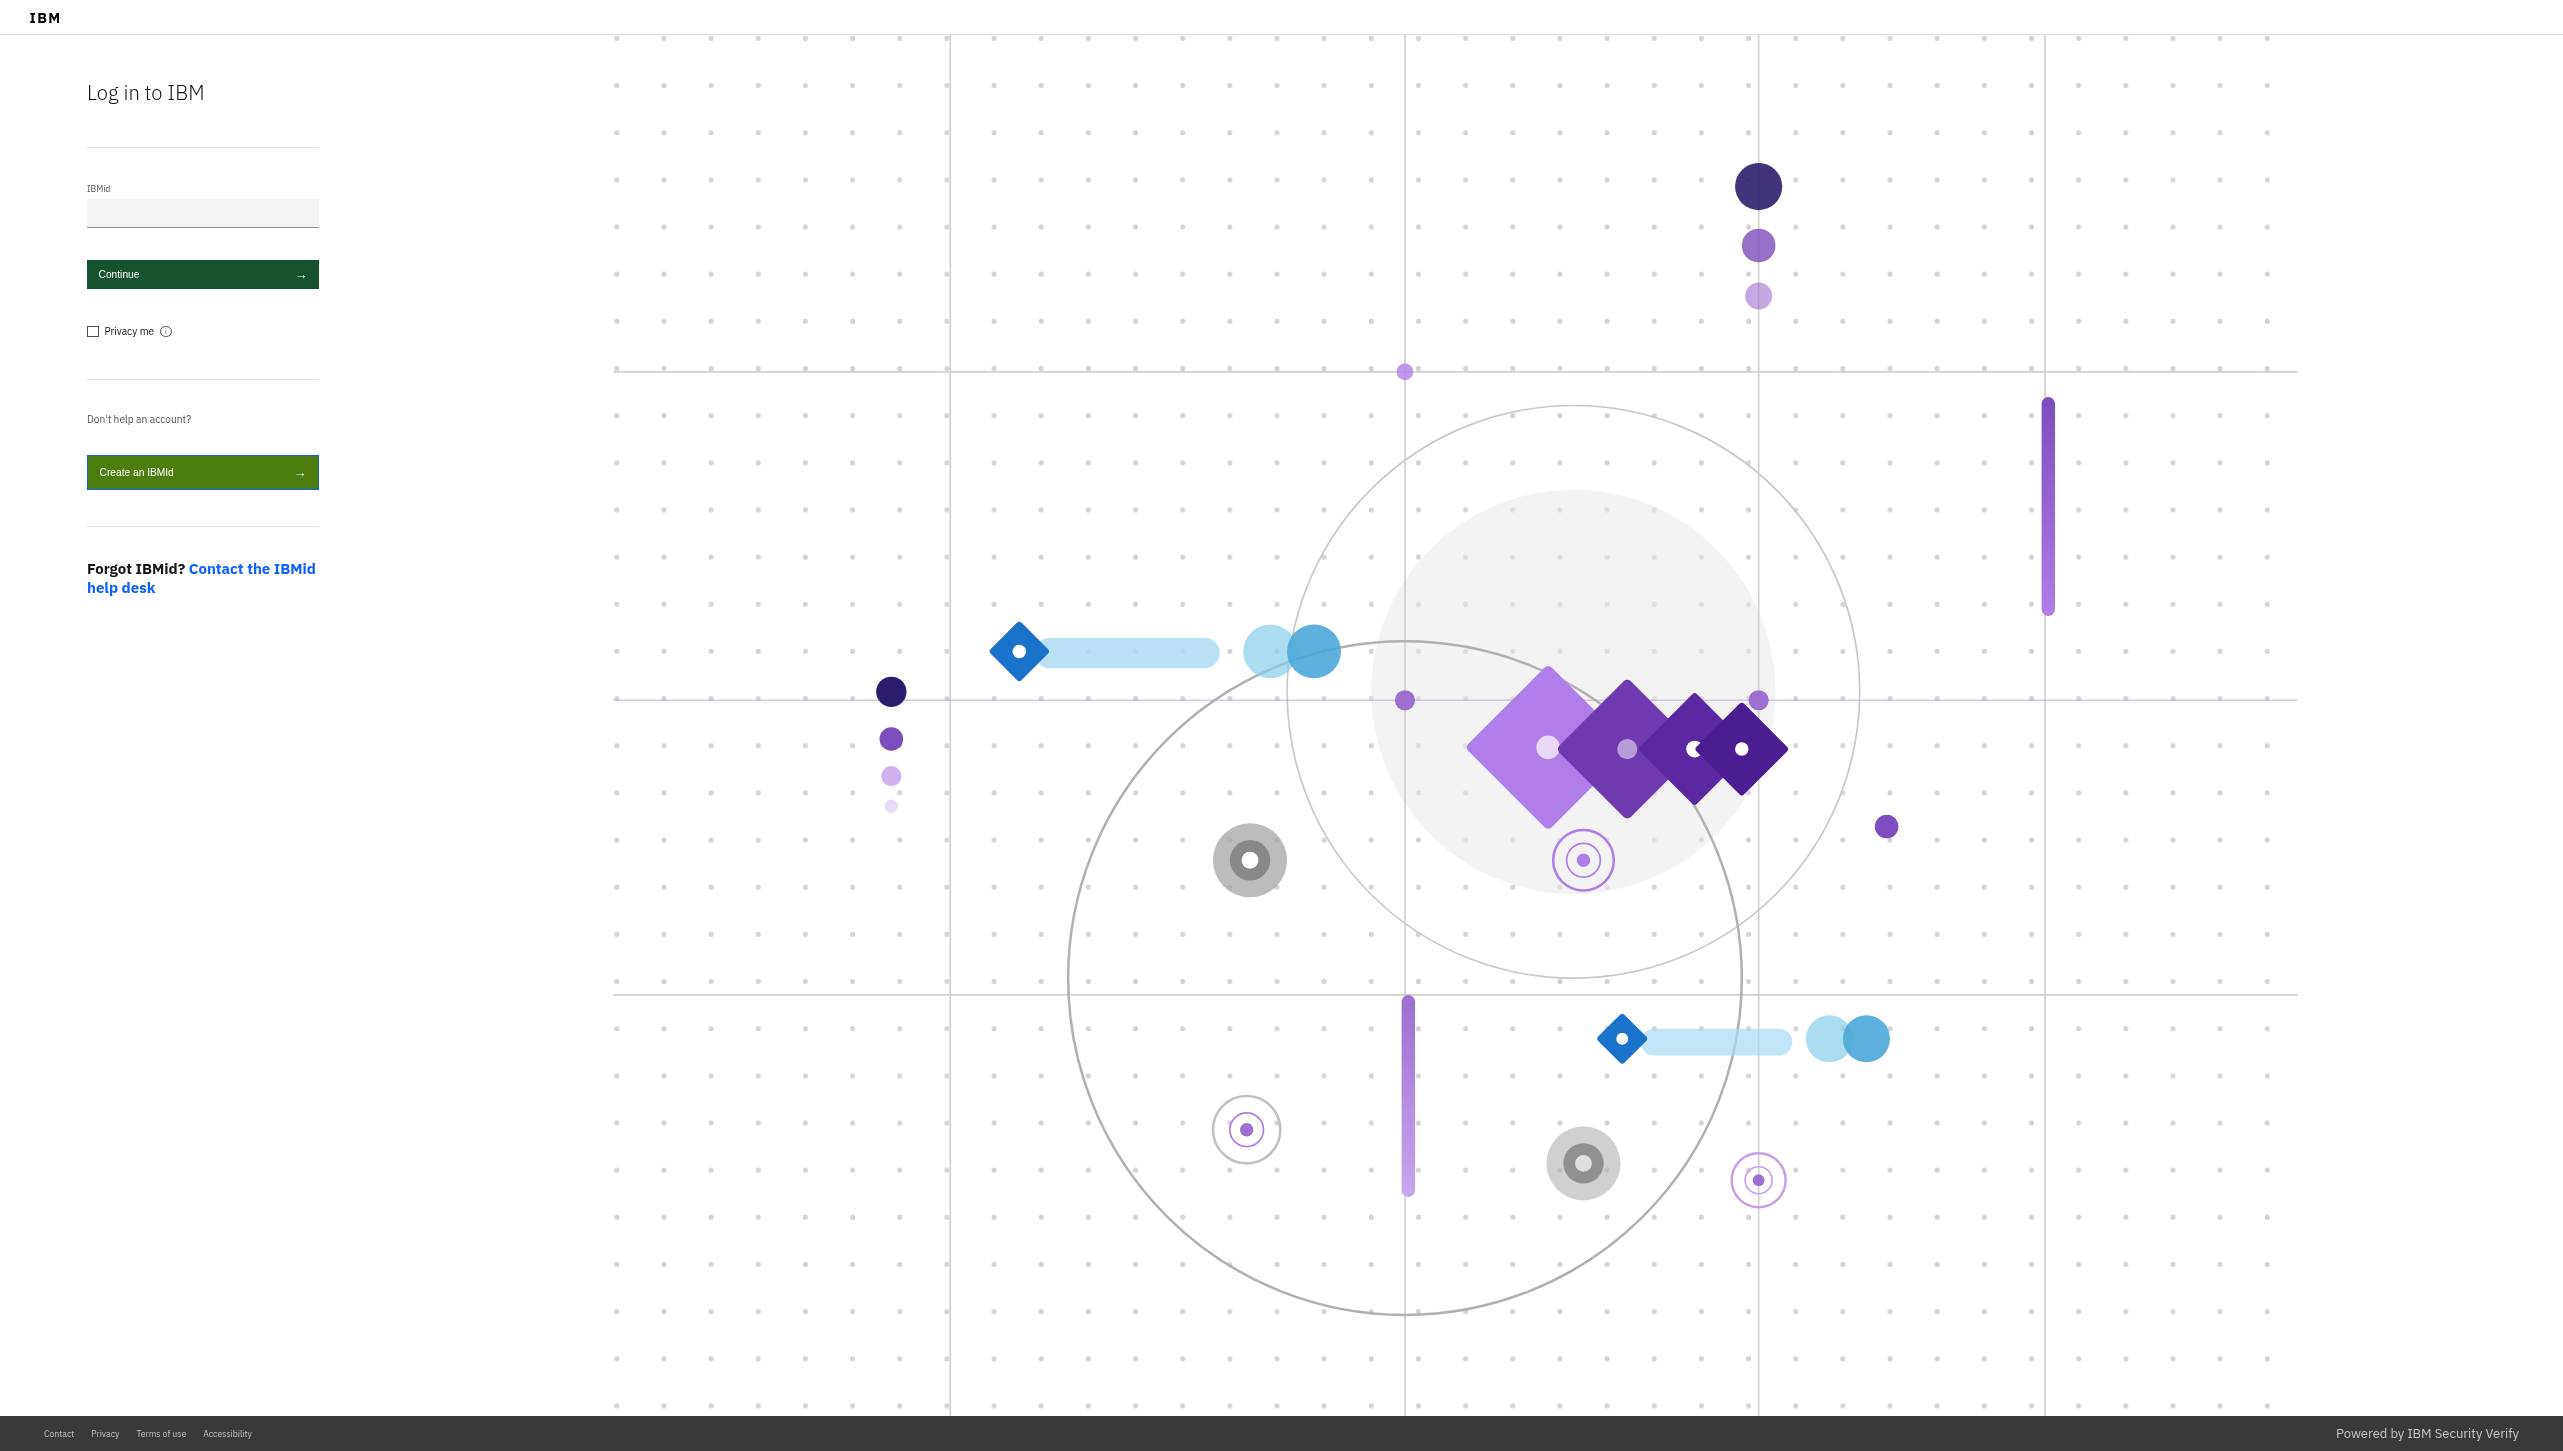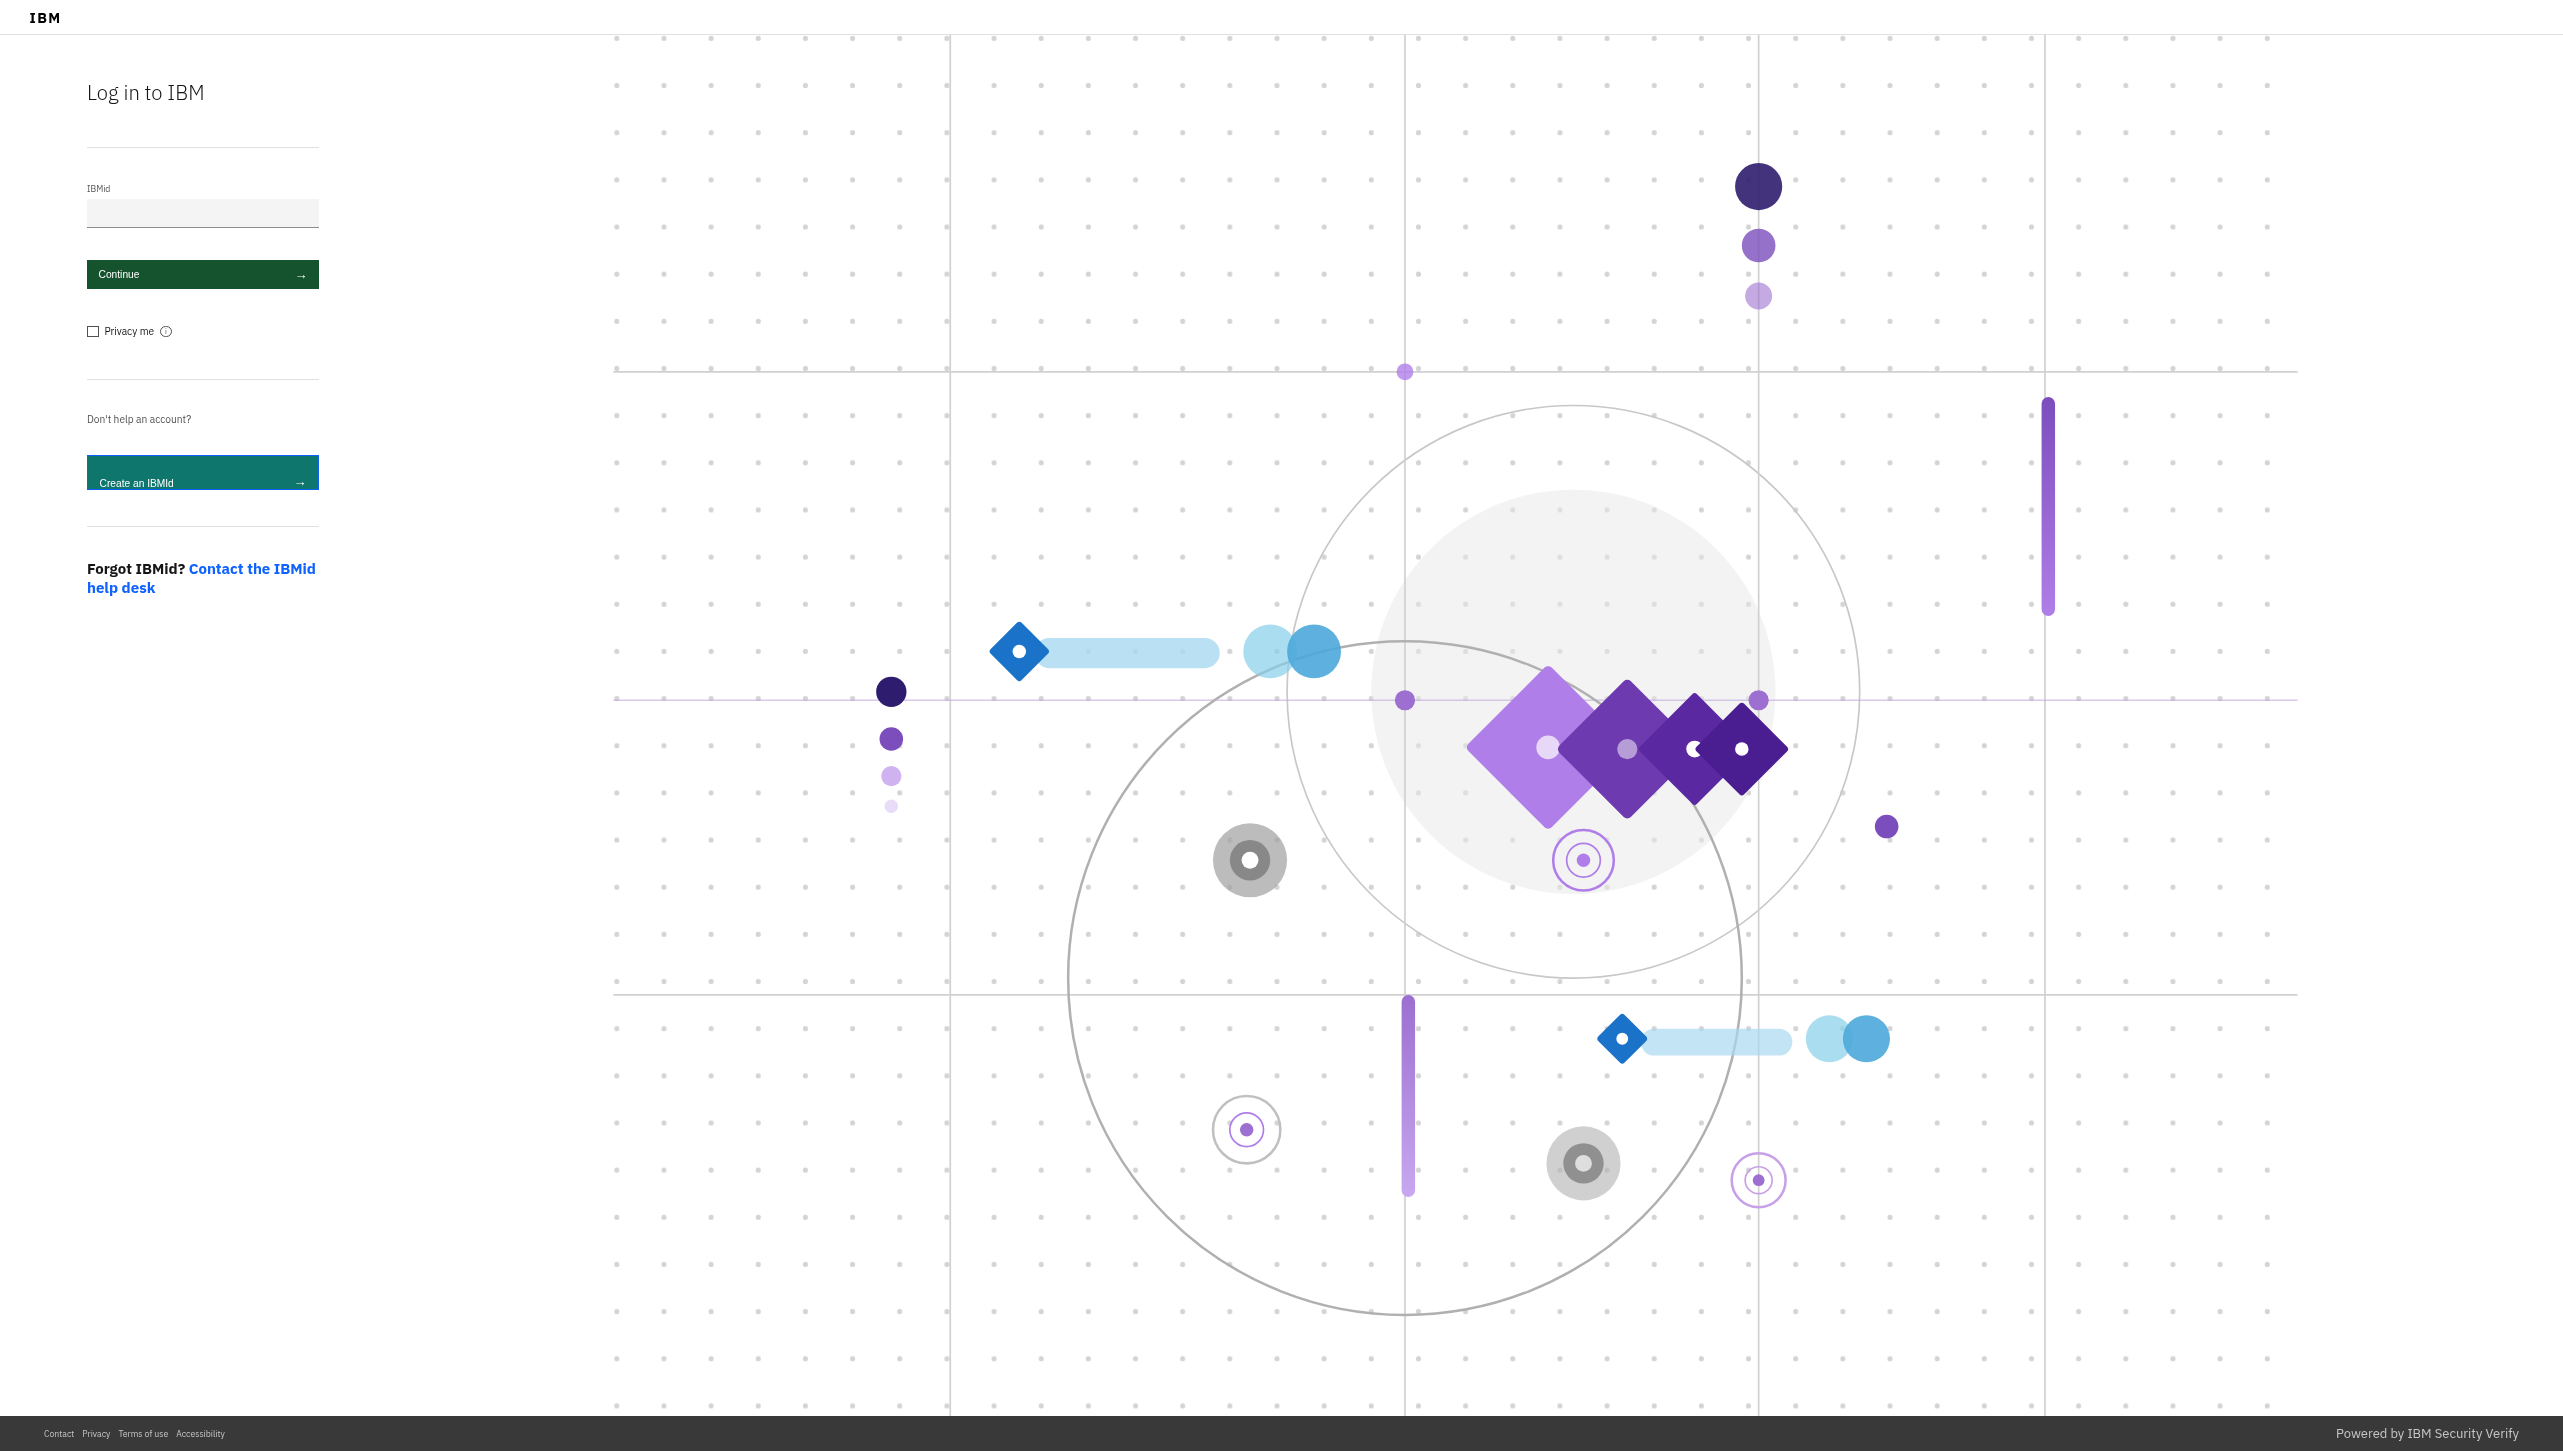--- a/index.html
+++ b/index.html
@@ -149,27 +149,27 @@
 
     .no-account-text {
       font-size: 10.2px;
       color: #525252;
       margin-bottom: 8.7px;
     }
 
     .create-ibmid-btn {
       width: 100%;
       height: 35px;
-      background: #0f766e;
+      background: #4d7c0f;
       color: #fff;
       border: 1.5px solid #0f62fe;
       font-size: 10.2px;
       cursor: pointer;
       display: flex;
-      align-items: flex-end;
+      align-items: center;
       justify-content: space-between;
       padding: 0 11.6px;
       margin-bottom: 14.5px;
       font-weight: 400;
     }
 
     .divider3 {
       height: 0.7px;
       background: #e0e0e0;
       margin-bottom: 11.6px;
@@ -207,21 +207,21 @@
       height: 35px;
       background: #393939;
       display: flex;
       align-items: center;
       justify-content: space-between;
       padding: 0 44px;
     }
 
     .footer-links {
       display: flex;
-      gap: 8px;
+      gap: 17px;
     }
 
     .footer-link {
       color: #c6c6c6;
       text-decoration: none;
       font-size: 8.7px;
     }
 
     .footer-powered {
       font-size: 13px;

